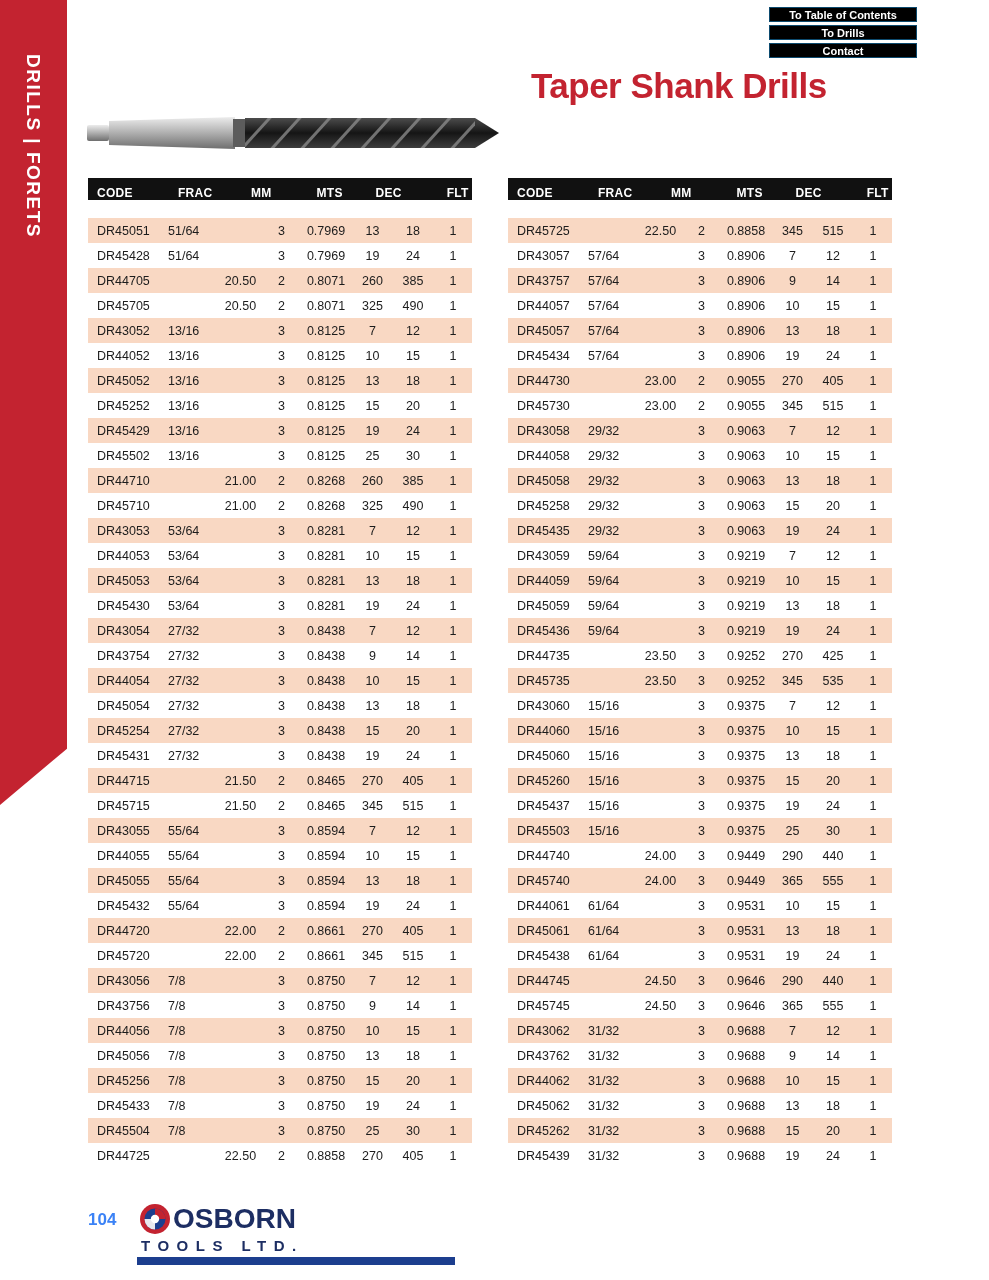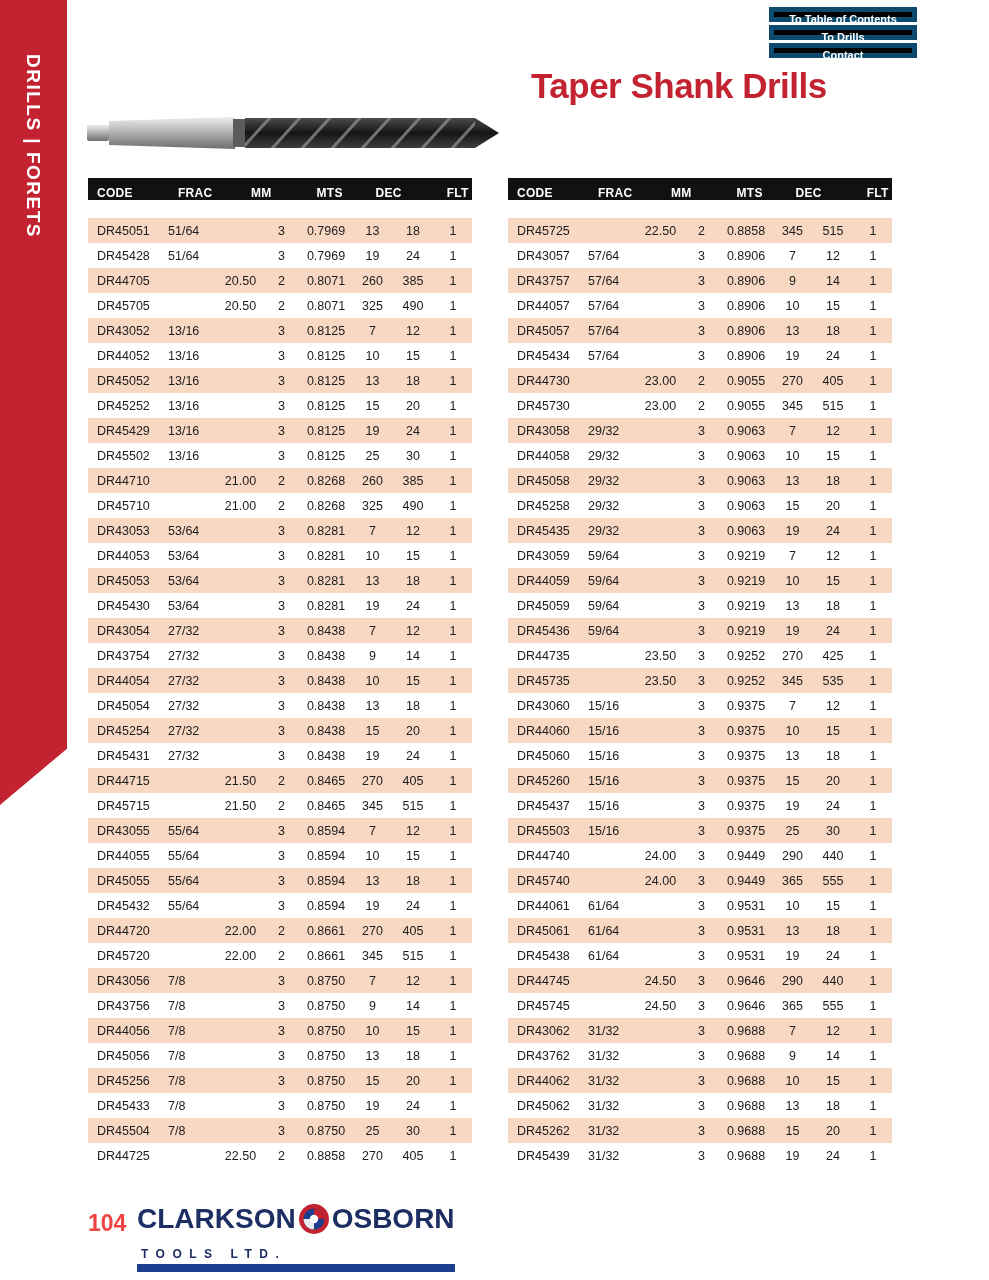--- a/index.html
+++ b/index.html
@@ -17,21 +17,21 @@
   
   .sidebar{position:absolute;left:0;top:0;width:67px;height:805px;background:var(--red);
            clip-path:polygon(0 0,100% 0,100% 93%,0 100%);}
   .sidebar-label{position:absolute;left:-62px;top:135px;width:190px;height:22px;
            transform:rotate(90deg);transform-origin:center;
            color:#fff;font-weight:bold;font-size:19px;letter-spacing:1.5px;text-align:center;white-space:nowrap;}
 
   
   .nav{position:absolute;top:7px;right:72px;width:148px;display:flex;flex-direction:column;gap:3px;}
   .nav button{display:block;width:100%;height:15px;line-height:14px;background:#000;color:#fff;
-           border:5px solid #0c4a6e;font-family:"Liberation Sans",sans-serif;
+           border:1px solid #0c4a6e;font-family:"Liberation Sans",sans-serif;
            font-size:11px;font-weight:bold;text-align:center;cursor:pointer;padding:0;}
 
   
   .title{position:absolute;left:503px;top:66px;color:var(--red);font-weight:bold;letter-spacing:-0.5px;}
   .title .line{font-size:35px;line-height:39px;white-space:nowrap;margin-left:28px;}
 
   
   .drill{position:absolute;left:85px;top:106px;width:415px;height:54px;}
 
   
@@ -47,25 +47,25 @@
   .c-code{width:80px;text-align:left;padding-left:9px;}
   .c-frac{width:49px;text-align:left;}
   .c-mm{width:47px;text-align:center;}
   .c-mts{width:35px;text-align:center;}
   .c-dec{width:54px;text-align:center;}
   .c-flt{width:39px;text-align:center;}
   .c-oa{width:42px;text-align:center;}
   .c-pkg{width:38px;text-align:center;}
 
   
-  .page-number{position:absolute;left:88px;top:1210px;font-size:23px;font-weight:bold;color:#ef4444;}
+  .page-number{position:absolute;left:88px;top:1210px;font-size:17px;font-weight:bold;color:#3b82f6;}
   .logo{position:absolute;left:137px;top:1203px;width:322px;}
   .logo-line{display:flex;align-items:center;font-size:28px;font-weight:bold;color:var(--navy);line-height:32px;}
   .logo-line .gear{display:inline-flex;margin:0 2px;}
-  .logo-sub{font-size:12px;font-weight:bold;letter-spacing:7.5px;color:var(--navy);margin-top:12px;padding-left:4px;white-space:nowrap;}
+  .logo-sub{font-size:15px;font-weight:bold;letter-spacing:7.5px;color:var(--navy);margin-top:2px;padding-left:4px;white-space:nowrap;}
   .logo-bar{height:8px;width:318px;background:var(--bar-blue);margin-top:3px;}
 </style>
 </head>
 <body>
 
 <div class="page">
 
   <div class="sidebar">
     <div class="sidebar-label">DRILLS | FORETS</div>
   </div>
@@ -899,21 +899,20 @@
           <div class="cell c-flt">19</div>
           <div class="cell c-oa">24</div>
           <div class="cell c-pkg">1</div>
         </div>
       </div>
   </div>
 
   <div class="page-number">104</div>
   <div class="logo">
     <div class="logo-line">
-      <span>CLARKSON</span>
       <span class="gear">
         <svg width="32" height="32" viewBox="0 0 32 32" xmlns="http://www.w3.org/2000/svg">
           <circle cx="16" cy="16" r="15" fill="#c32330"></circle>
           <circle cx="16" cy="16" r="10.5" fill="#1c3e8e"></circle>
           <path d="M16 5.5 A10.5 10.5 0 0 1 26.5 16 L16 16 Z" fill="#c32330"></path>
           <path d="M16 26.5 A10.5 10.5 0 0 1 5.5 16 L16 16 Z" fill="#e8e8ee"></path>
           <circle cx="16" cy="16" r="4.2" fill="#ffffff"></circle>
         </svg>
       </span>
       <span>OSBORN</span>

